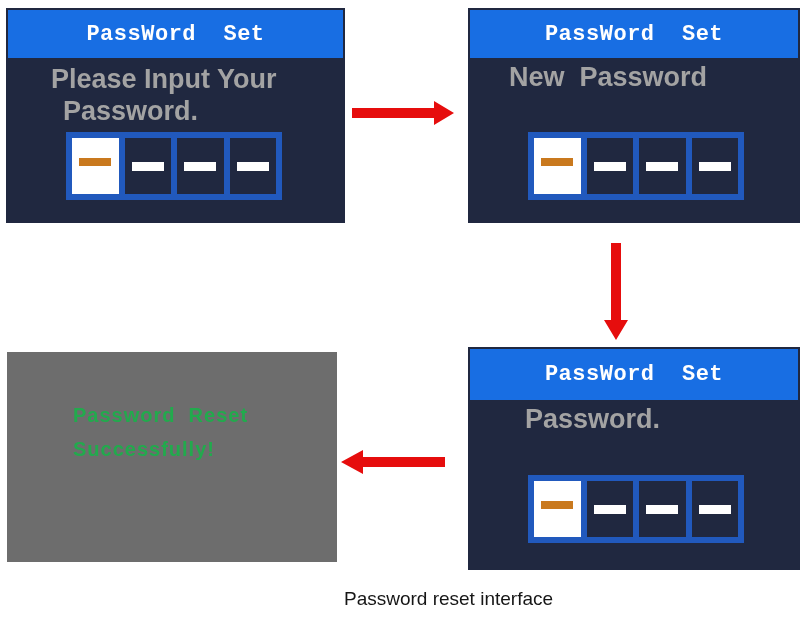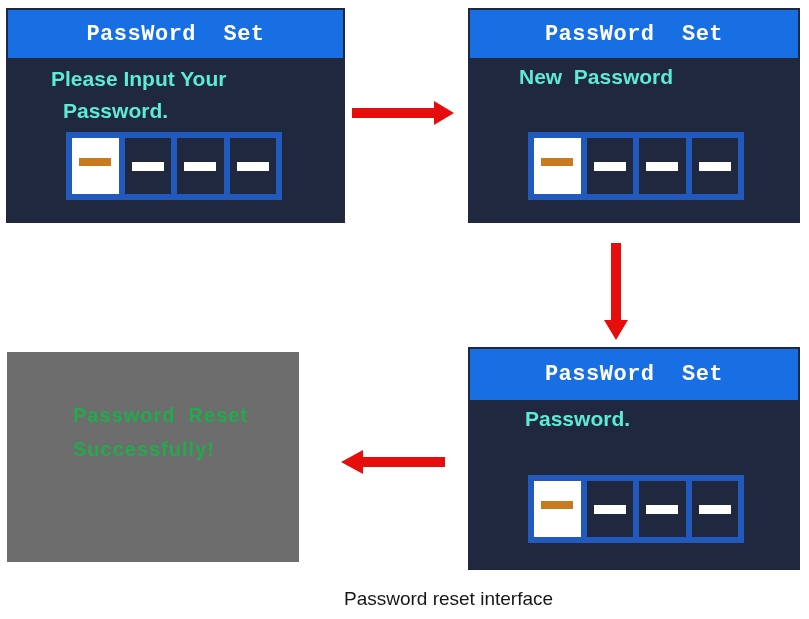--- a/index.html
+++ b/index.html
@@ -14,38 +14,38 @@
   .p1{left:6px;top:8px;width:339px;height:215px;}
   .p2{left:468px;top:8px;width:332px;height:215px;}
   .p3{left:468px;top:347px;width:332px;height:223px;}
   .hdr{
     height:48px;background:#186ee3;display:flex;align-items:center;justify-content:center;font-family:Liberation Mono, monospace;
   }
   .p3 .hdr{height:51px;}
   .hdr .t{
     color:#ffffff;font-weight:bold;font-size:22px;white-space:pre;letter-spacing:.5px;
   }
-  .line{color:#5eead4;font-weight:bold;font-size:21px;white-space:pre;line-height:26px;}
+  .line{color:#a3a3a3;font-weight:bold;font-size:27px;white-space:pre;line-height:26px;}
   .l1{margin:8px 0 0 43px;}
   .l2{margin:6px 0 0 55px;}
   .pwbox{
     position:absolute;left:60px;top:124px;width:216px;height:68px;
     border:3px solid #2159bd;box-sizing:border-box;display:flex;background:#202840;
   }
   .p3 .pwbox{top:128px;}
   .cell{
     flex:1;border:3px solid #2159bd;display:flex;align-items:center;justify-content:center;
     background:#202840;
   }
   .cell.active{background:#ffffff;}
   .dash{width:32px;height:9px;background:#ffffff;}
   .cell.active .dash{background:#c9791e;height:8px;margin-top:-8px;}
   
   .p4{
-    position:absolute;left:7px;top:352px;width:292px;height:210px;background:#6d6d6d;
+    position:absolute;left:7px;top:352px;width:330px;height:210px;background:#6d6d6d;
   }
   .gline{
     color:#22aa4d;font-weight:bold;font-size:20px;white-space:pre;letter-spacing:1px;
   }
   .g1{margin:52px 0 0 66px;}
   .g2{margin:11px 0 12px 66px;}
   
   .arrow{position:absolute;}
   .a1{left:352px;top:101px;}
   .a2{left:604px;top:243px;}
@@ -80,21 +80,21 @@
       <div class="cell">
           <span class="dash"></span>
         </div>
     </div>
   </section>
 
   <section class="panel p2">
     <header class="hdr">
       <span class="t">PassWord  Set</span>
     </header>
-    <div class="line l2" style="margin-left:49px;">New  Password</div>
+    <div class="line l2" style="margin-left:39px;">New  Password</div>
     <div class="pwbox">
       <div class="cell active">
           <span class="dash"></span>
         </div>
       <div class="cell">
           <span class="dash"></span>
         </div>
       <div class="cell">
           <span class="dash"></span>
         </div>

